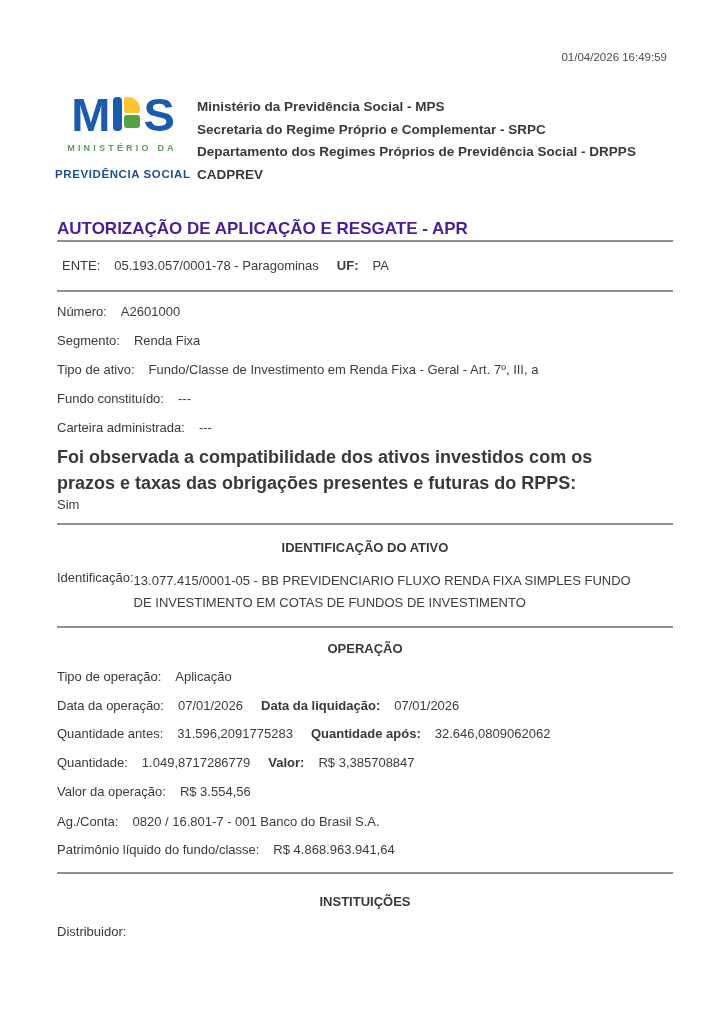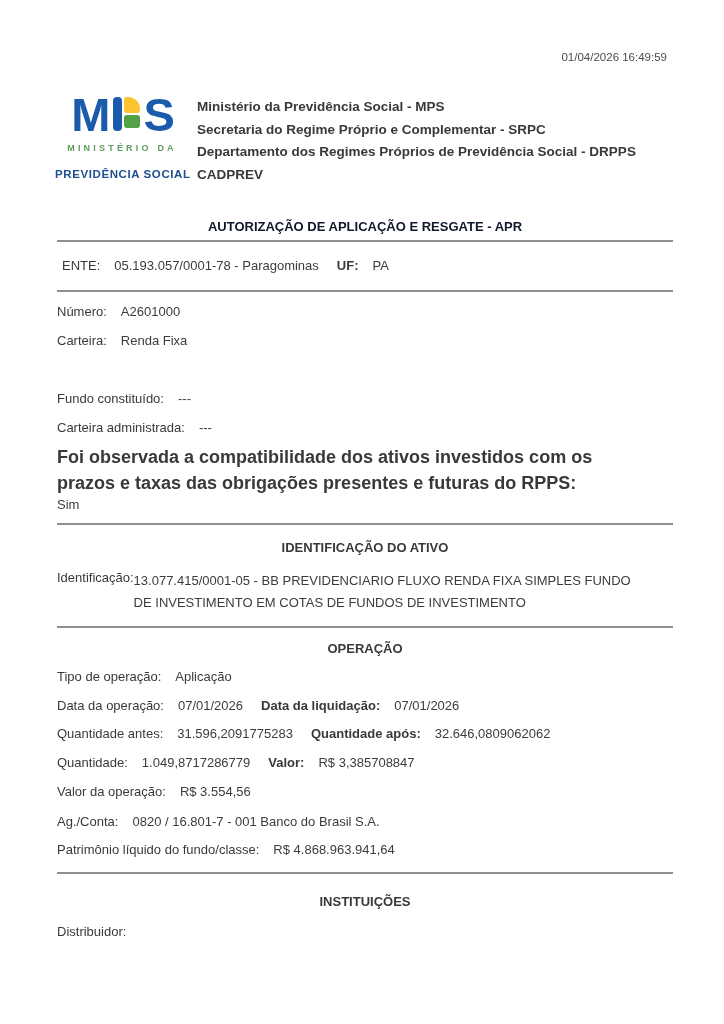--- a/index.html
+++ b/index.html
@@ -28,21 +28,21 @@
   .logo-p-yellow{position:absolute;left:11px;top:0;width:16px;height:16px;background:#FDC330;border-radius:3px 12px 3px 3px;}
   .logo-p-green{position:absolute;left:11px;top:18px;width:16px;height:13px;background:#53A346;border-radius:3px;}
   .logo-line1{margin-top:7px;font-size:9px;font-weight:bold;letter-spacing:3.2px;color:#5F9C5B;white-space:nowrap;}
   .logo-line2{margin-top:15px;font-size:11.5px;font-weight:bold;letter-spacing:0.6px;color:#1D4F91;white-space:nowrap;}
   
   .header-text{position:absolute;left:197px;top:96px;}
   .header-line{font-size:13.5px;font-weight:bold;line-height:22.5px;color:#37393b;white-space:nowrap;}
   
   .doc-title{
     position:absolute;left:57px;width:616px;top:219px;
-    text-align:center;font-size:13px;font-weight:bold;color:#0f172a;
+    text-align:left;font-size:17px;font-weight:bold;color:#4c1d95;
   }
   .rule{position:absolute;left:57px;width:616px;height:2px;background:#8A9094;}
   .section-heading{
     position:absolute;left:57px;width:616px;
     text-align:center;font-size:13px;font-weight:bold;color:#37393b;
   }
   
   .row{position:absolute;left:57px;font-size:13px;white-space:nowrap;color:#3a3c3e;}
   .lbl{font-weight:normal;color:#37393b;text-align:center;}
   .val{margin-left:14px;}
@@ -90,21 +90,24 @@
   <div class="row" style="top:258px;left:62px">
     <span class="lbl">ENTE:</span><span class="val">05.193.057/0001-78 - Paragominas</span><span class="lbl2">UF:</span><span class="val">PA</span>
   </div>
 
   <div class="rule" style="top:290px"></div>
 
   <div class="row" style="top:304px">
     <span class="lbl">Número:</span><span class="val">A2601000</span>
   </div>
   <div class="row" style="top:333px">
-    <span class="lbl">Carteira:</span><span class="val">Renda Fixa</span>
+    <span class="lbl">Segmento:</span><span class="val">Renda Fixa</span>
+  </div>
+  <div class="row" style="top:362px">
+    <span class="lbl">Tipo de ativo:</span><span class="val">Fundo/Classe de Investimento em Renda Fixa - Geral - Art. 7º, III, a</span>
   </div>
   <div class="row" style="top:391px">
     <span class="lbl">Fundo constituído:</span><span class="val">---</span>
   </div>
   <div class="row" style="top:420px">
     <span class="lbl">Carteira administrada:</span><span class="val">---</span>
   </div>
 
   <div class="compat">Foi observada a compatibilidade dos ativos investidos com os prazos e taxas das obrigações presentes e futuras do RPPS:</div>
   <div class="row" style="top:497px">Sim</div>

